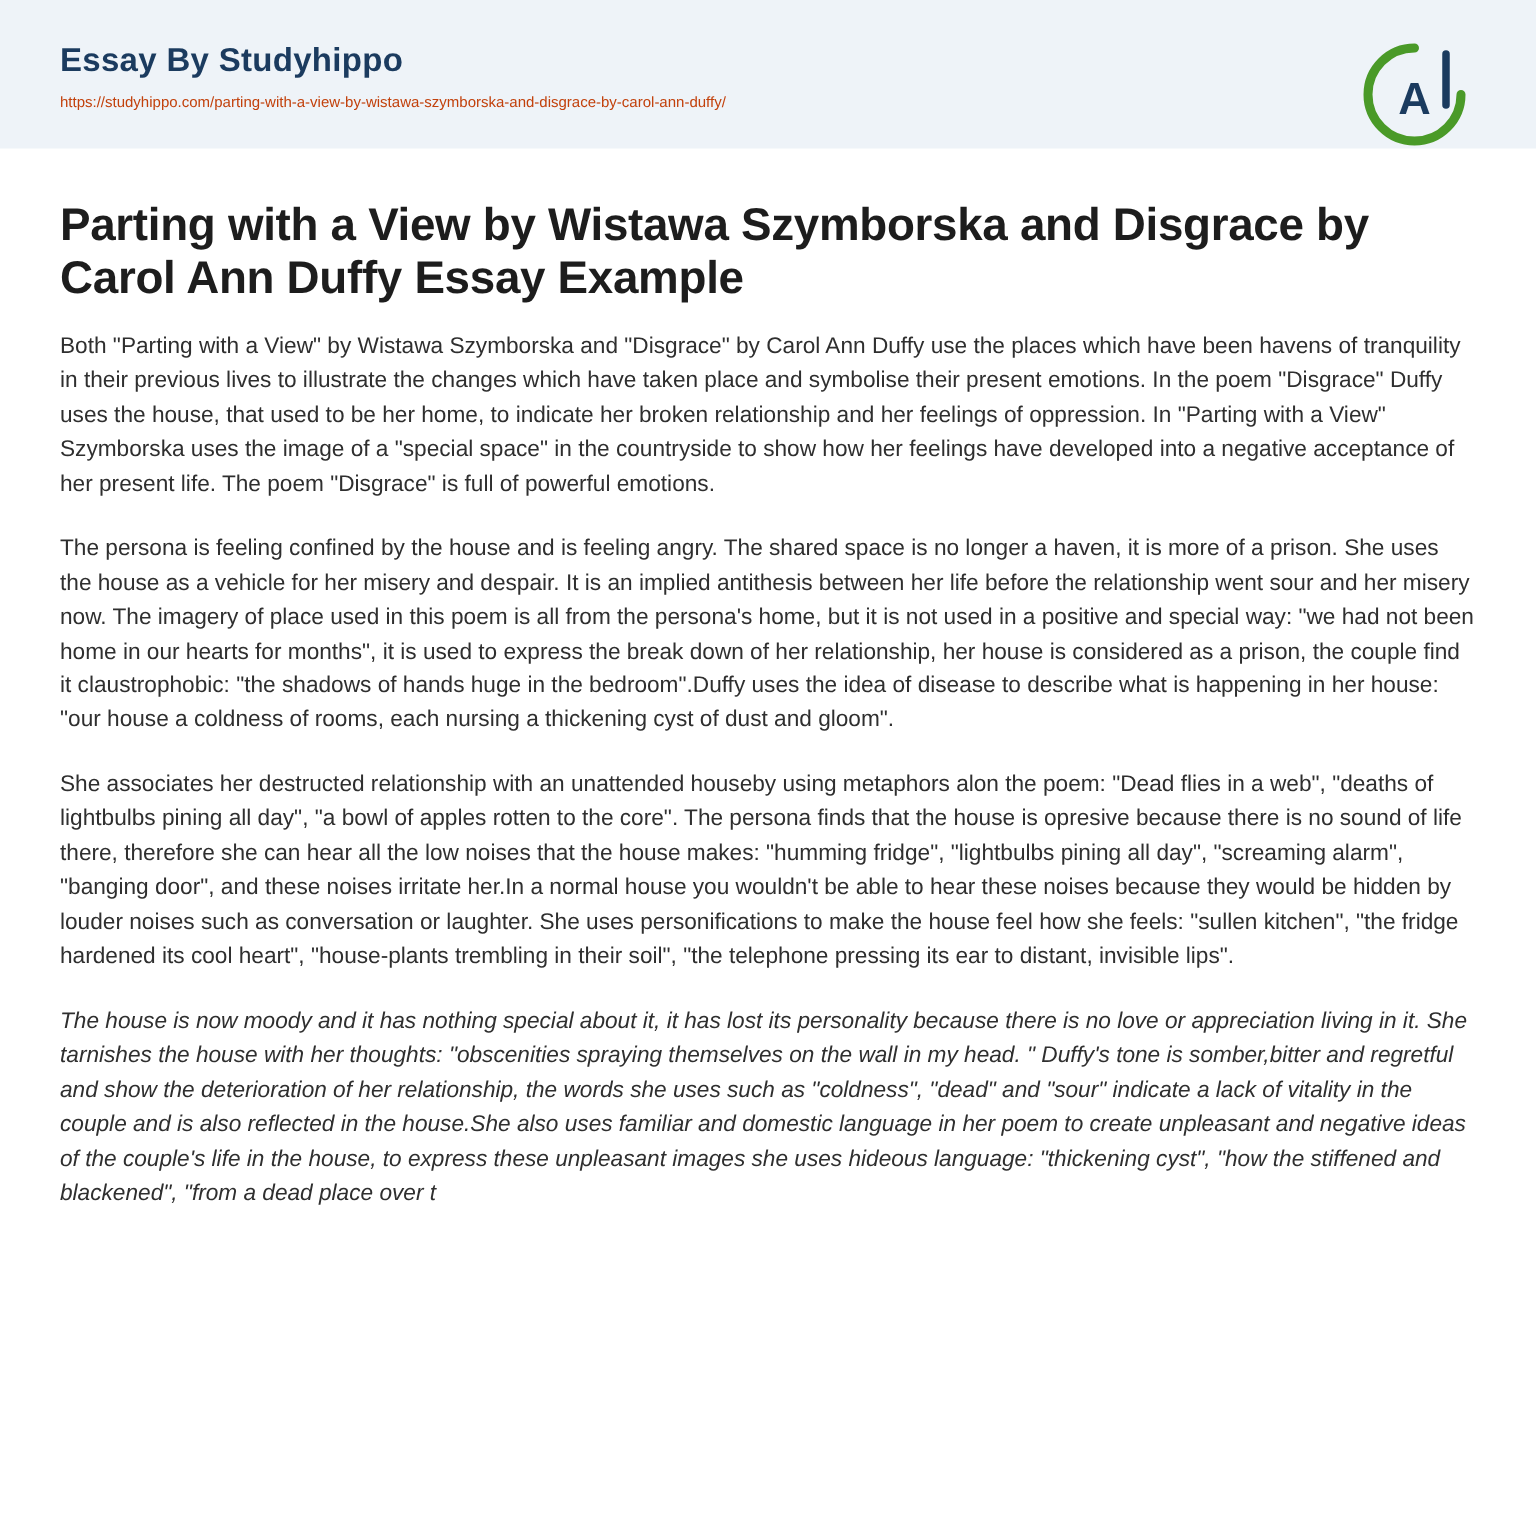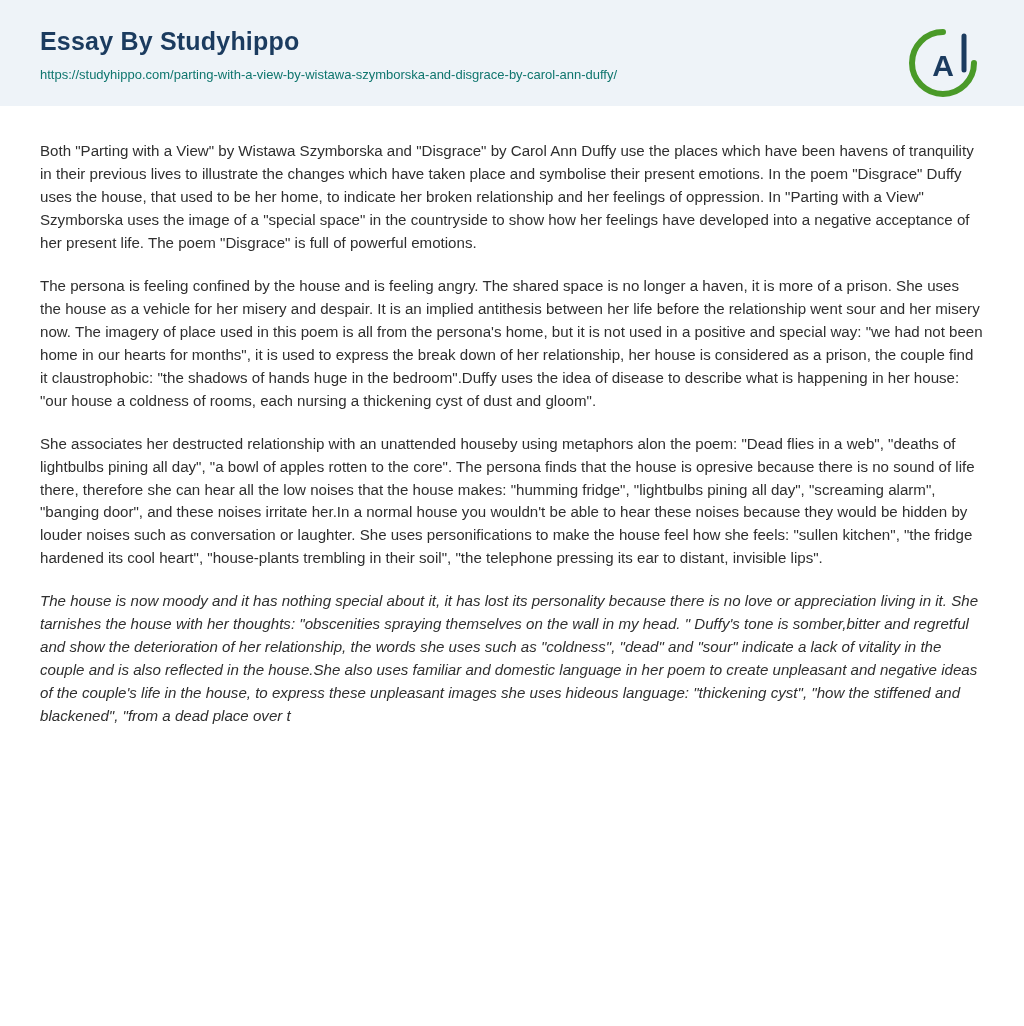--- a/index.html
+++ b/index.html
@@ -21,30 +21,30 @@
     overflow: hidden;
   }
   .header {
     background: #eef3f8;
     padding: 28px 40px 22px 40px;
     position: relative;
     min-height: 90px;
     box-sizing: border-box;
   }
   .brand {
-    font-size: 25px;
+    font-size: 22px;
     font-weight: bold;
     color: #1b3b5f;
     letter-spacing: 0.2px;
     line-height: 1.1;
     margin: 0 0 10px 0;
   }
   .source-url {
-    font-size: 13px;
-    color: #0f766e;
+    font-size: 10px;
+    color: #c2410c;
     line-height: 1.45;
     max-width: 760px;
     word-break: break-word;
   }
   .logo {
     position: absolute;
     right: 44px;
     top: 26px;
     width: 74px;
     height: 74px;
@@ -83,19 +83,20 @@
     <div class="logo">
       <svg width="74" height="74" viewBox="0 0 74 74" aria-hidden="true">
         <path d="M37 6 A31 31 0 1 0 68 37" fill="none" stroke="#4a9a28" stroke-width="6" stroke-linecap="round"></path>
         <path d="M58 10 L58 44" fill="none" stroke="#1b3b5f" stroke-width="5" stroke-linecap="round"></path>
         <text x="37" y="50" text-anchor="middle" font-family="Liberation Sans, sans-serif" font-size="30" font-weight="bold" fill="#1b3b5f">A</text>
       </svg>
     </div>
   </div>
 
   <div class="content">
+    <h1 class="title">Parting with a View by Wistawa Szymborska and Disgrace by Carol Ann Duffy Essay Example</h1>
     <p class="para">Both "Parting with a View" by Wistawa Szymborska and "Disgrace" by Carol Ann Duffy use the places which have been havens of tranquility in their previous lives to illustrate the changes which have taken place and symbolise their present emotions. In the poem "Disgrace" Duffy uses the house, that used to be her home, to indicate her broken relationship and her feelings of oppression. In "Parting with a View" Szymborska uses the image of a "special space" in the countryside to show how her feelings have developed into a negative acceptance of her present life. The poem "Disgrace" is full of powerful emotions.</p>
     <p class="para">The persona is feeling confined by the house and is feeling angry. The shared space is no longer a haven, it is more of a prison. She uses the house as a vehicle for her misery and despair. It is an implied antithesis between her life before the relationship went sour and her misery now. The imagery of place used in this poem is all from the persona's home, but it is not used in a positive and special way: "we had not been home in our hearts for months", it is used to express the break down of her relationship, her house is considered as a prison, the couple find it claustrophobic: "the shadows of hands huge in the bedroom".Duffy uses the idea of disease to describe what is happening in her house: "our house a coldness of rooms, each nursing a thickening cyst of dust and gloom".</p>
     <p class="para">She associates her destructed relationship with an unattended houseby using metaphors alon the poem: "Dead flies in a web", "deaths of lightbulbs pining all day", "a bowl of apples rotten to the core". The persona finds that the house is opresive because there is no sound of life there, therefore she can hear all the low noises that the house makes: "humming fridge", "lightbulbs pining all day", "screaming alarm", "banging door", and these noises irritate her.In a normal house you wouldn't be able to hear these noises because they would be hidden by louder noises such as conversation or laughter. She uses personifications to make the house feel how she feels: "sullen kitchen", "the fridge hardened its cool heart", "house-plants trembling in their soil", "the telephone pressing its ear to distant, invisible lips".</p>
     <p class="para">The house is now moody and it has nothing special about it, it has lost its personality because there is no love or appreciation living in it. She tarnishes the house with her thoughts: "obscenities spraying themselves on the wall in my head. " Duffy's tone is somber,bitter and regretful and show the deterioration of her relationship, the words she uses such as "coldness", "dead" and "sour" indicate a lack of vitality in the couple and is also reflected in the house.She also uses familiar and domestic language in her poem to create unpleasant and negative ideas of the couple's life in the house, to express these unpleasant images she uses hideous language: "thickening cyst", "how the stiffened and blackened", "from a dead place over t</p>
   </div>
 
 </div>
 
 </body></html>

